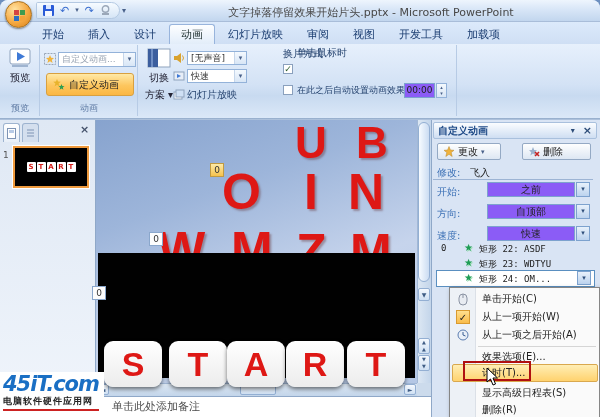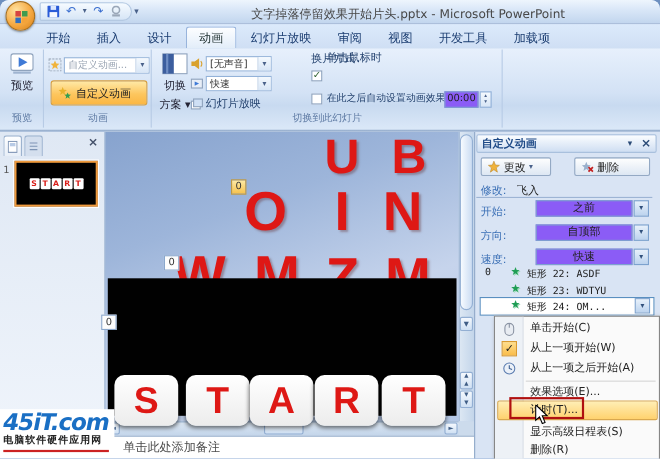--- a/index.html
+++ b/index.html
@@ -222,21 +222,20 @@
   <span class="ab rlabel" style="left:283px;top:49px">换片方式</span>
   <span class="ab chk" style="left:283px;top:64px">✓</span>
   <span class="ab rlabel" style="left:297px;top:48px">单击鼠标时</span>
   <span class="ab chk" style="left:283px;top:85px"></span>
   <span class="ab rlabel" style="left:297px;top:86px;font-size:9px">在此之后自动设置动画效果:</span>
   <div class="ab pcombo" style="left:404px;top:83px;width:31px;height:15px;font-size:9px">00:00</div>
   <div class="ab" style="left:436px;top:83px;width:11px;height:15px;border:1px solid #93b2d9;background:linear-gradient(#f4f9fe,#d8e6f6);font-size:5px;line-height:6px;text-align:center;color:#49618a">
     <div>▴</div>
     <div>▾</div>
   </div>
-  <div class="ab grp-label" style="left:138px;width:319px">切换到此幻灯片</div>
   <div class="ab ribbon-edge"></div>
 
   <div class="ab leftpane"></div>
   <div class="ab ptab" style="left:3px;background:linear-gradient(#fff,#e8eff8)">
     <svg width="9" height="11" viewBox="0 0 9 11">
       <rect x="0.5" y="0.5" width="8" height="10" fill="#fff" stroke="#7e94b5"></rect>
         <rect x="2" y="2" width="5" height="3" fill="#b8cbe6"></rect>
     </svg>
   </div>
   <div class="ab ptab" style="left:22px;background:#d4dfee">

